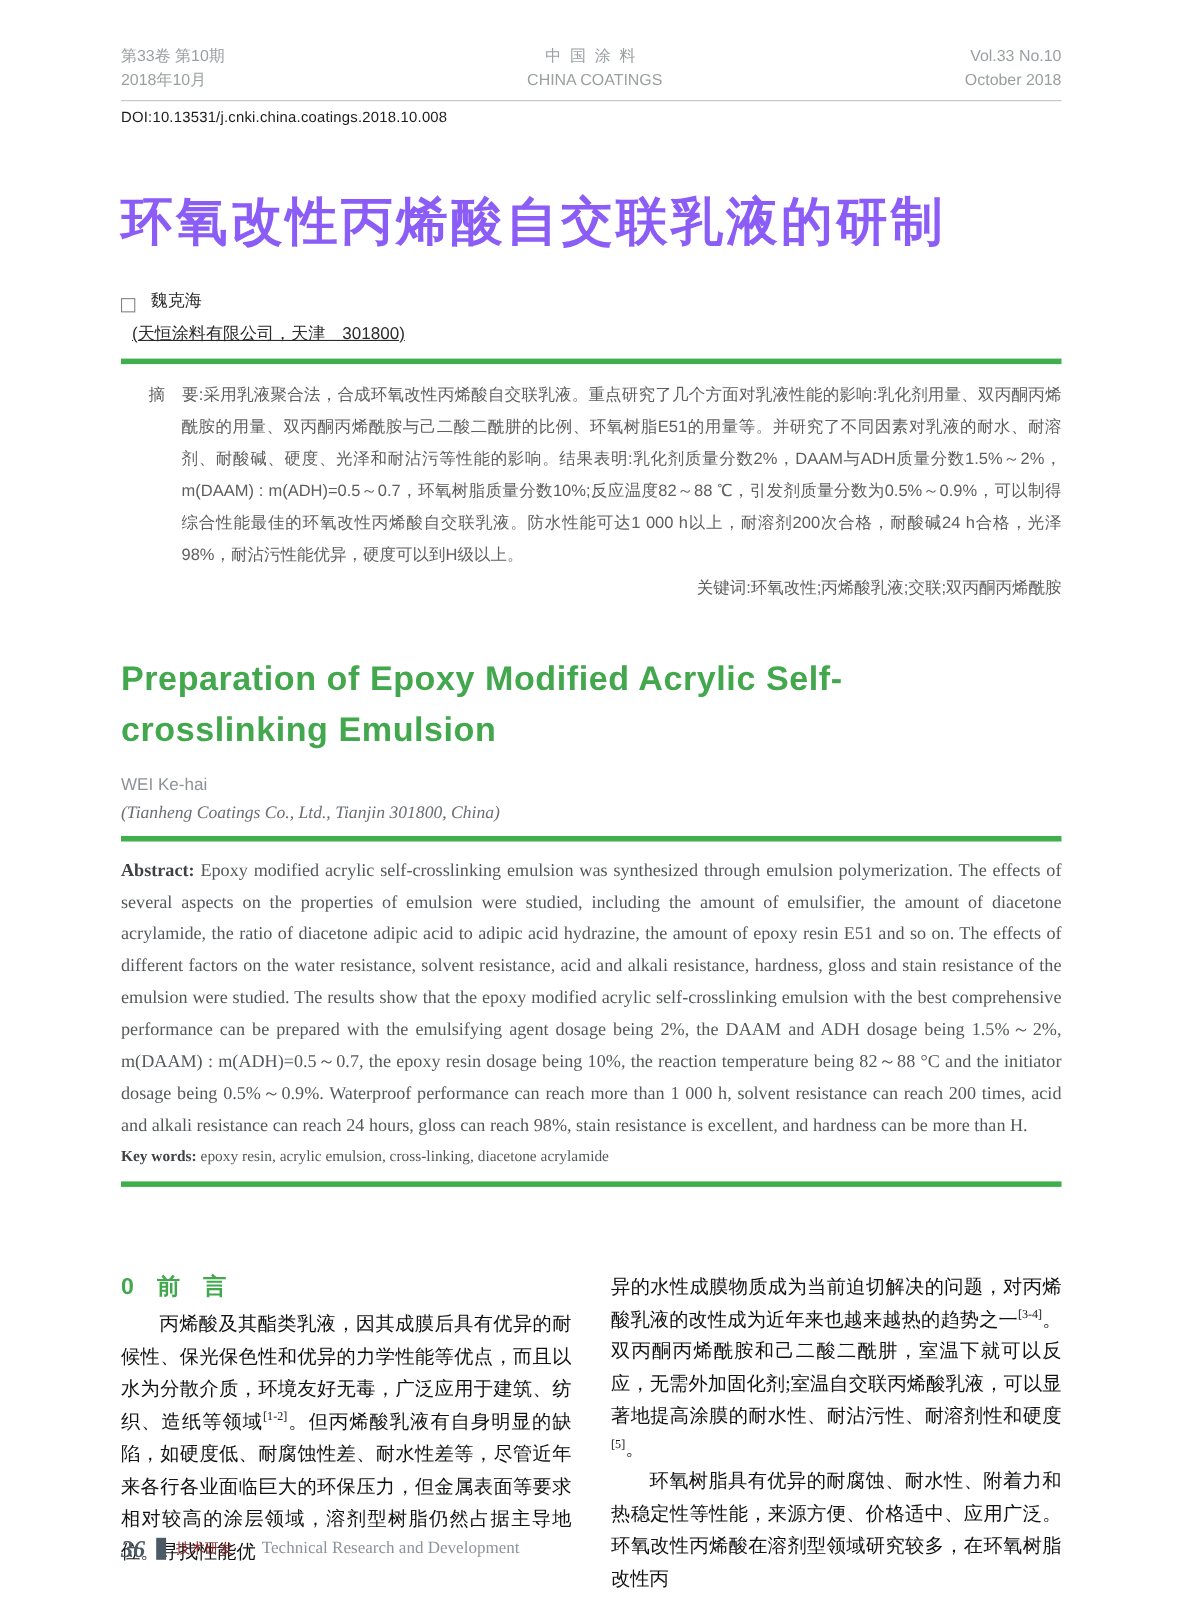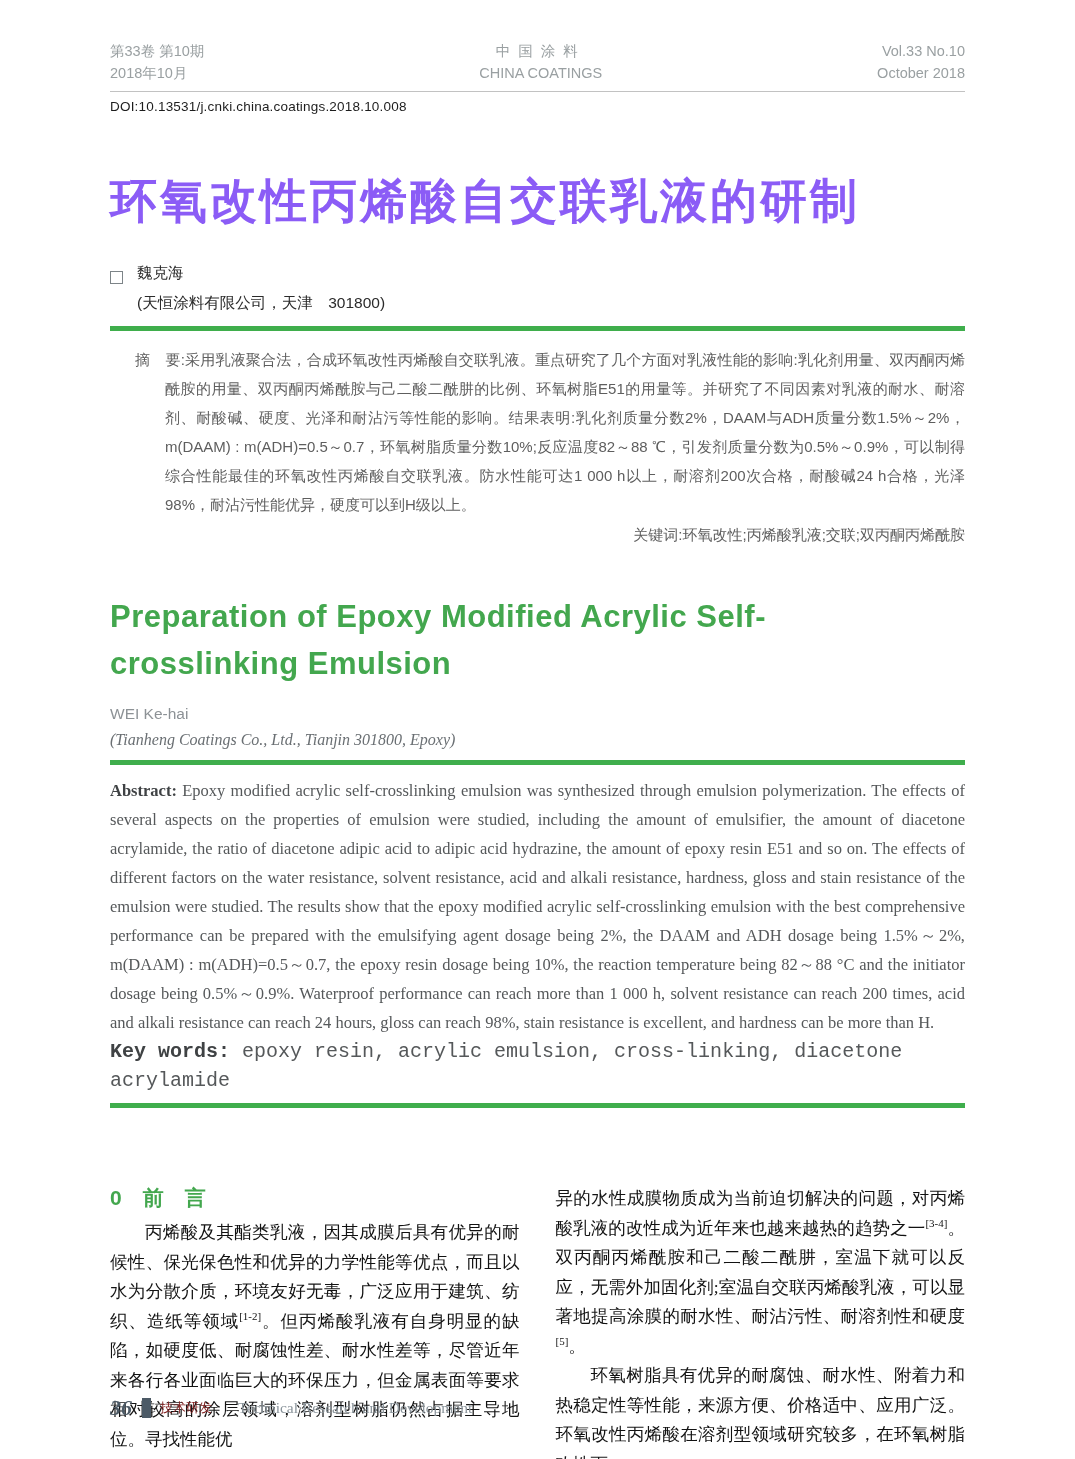--- a/index.html
+++ b/index.html
@@ -55,23 +55,24 @@
     align-items: flex-end;
   }
   .author-box {
     display: inline-block;
     width: 13px; height: 13px;
     border: 1.5px solid #7d8488;
     margin-right: 14px;
   }
   .affil-cn {
     margin-top: 9px;
-    margin-left: 27px;
+    margin-left: 10px;
     font-size: 15.5px;
     color: #2b2b2b;
+    text-decoration: underline;
   }
   .green-rule {
     height: 5px;
     background: #3fae4c;
     border: none;
   }
   .rule-1 { margin-top: 12px; }
 
   
   .abstract-cn-wrap {
@@ -123,22 +124,22 @@
   .abstract-en {
     margin-top: 11px;
     font-family: "Liberation Serif", serif;
     font-size: 16.5px;
     line-height: 29px;
     color: #55585a;
     text-align: justify;
   }
   .abstract-en b, .keywords-en b { color: #3f4244; }
   .keywords-en {
-    font-family: Liberation Mono, monospace;
-    font-size: 20px;
+    font-family: Liberation Serif, serif;
+    font-size: 14px;
     line-height: 29px;
     color: #55585a;
   }
   .rule-3 { margin-top: 8px; }
 
   
   .columns {
     margin-top: 76px;
     display: flex;
     gap: 36px;
@@ -226,21 +227,21 @@
 
   <div class="green-rule rule-1"></div>
 
   <div class="abstract-cn-wrap">
     <p class="abs-p"><span>摘　要:</span><span>采用乳液聚合法，合成环氧改性丙烯酸自交联乳液。重点研究了几个方面对乳液性能的影响:乳化剂用量、双丙酮丙烯酰胺的用量、双丙酮丙烯酰胺与己二酸二酰肼的比例、环氧树脂E51的用量等。并研究了不同因素对乳液的耐水、耐溶剂、耐酸碱、硬度、光泽和耐沾污等性能的影响。结果表明:乳化剂质量分数2%，DAAM与ADH质量分数1.5%～2%，m(DAAM) : m(ADH)=0.5～0.7，环氧树脂质量分数10%;反应温度82～88 ℃，引发剂质量分数为0.5%～0.9%，可以制得综合性能最佳的环氧改性丙烯酸自交联乳液。防水性能可达1 000 h以上，耐溶剂200次合格，耐酸碱24 h合格，光泽98%，耐沾污性能优异，硬度可以到H级以上。</span></p>
     <p class="kw-line"><span>关键词:</span><span>环氧改性;丙烯酸乳液;交联;双丙酮丙烯酰胺</span></p>
   </div>
 
   <h2 class="title-en">Preparation of Epoxy Modified Acrylic Self-crosslinking Emulsion</h2>
   <div class="author-en">WEI Ke-hai</div>
-  <div class="affil-en">(Tianheng Coatings Co., Ltd., Tianjin 301800, Epoxy)</div>
+  <div class="affil-en">(Tianheng Coatings Co., Ltd., Tianjin 301800, China)</div>
 
   <div class="green-rule rule-2"></div>
 
   <p class="abstract-en"><b>Abstract:</b> <span>Epoxy modified acrylic self-crosslinking emulsion was synthesized through emulsion polymerization. The effects of several aspects on the properties of emulsion were studied, including the amount of emulsifier, the amount of diacetone acrylamide, the ratio of diacetone adipic acid to adipic acid hydrazine, the amount of epoxy resin E51 and so on. The effects of different factors on the water resistance, solvent resistance, acid and alkali resistance, hardness, gloss and stain resistance of the emulsion were studied. The results show that the epoxy modified acrylic self-crosslinking emulsion with the best comprehensive performance can be prepared with the emulsifying agent dosage being 2%, the DAAM and ADH dosage being 1.5%～2%, m(DAAM) : m(ADH)=0.5～0.7, the epoxy resin dosage being 10%, the reaction temperature being 82～88 °C and the initiator dosage being 0.5%～0.9%. Waterproof performance can reach more than 1 000 h, solvent resistance can reach 200 times, acid and alkali resistance can reach 24 hours, gloss can reach 98%, stain resistance is excellent, and hardness can be more than H.</span></p>
   <p class="keywords-en"><b>Key words:</b> <span>epoxy resin, acrylic emulsion, cross-linking, diacetone acrylamide</span></p>
 
   <div class="green-rule rule-3"></div>
 
   <div class="columns">
     <div class="col">

